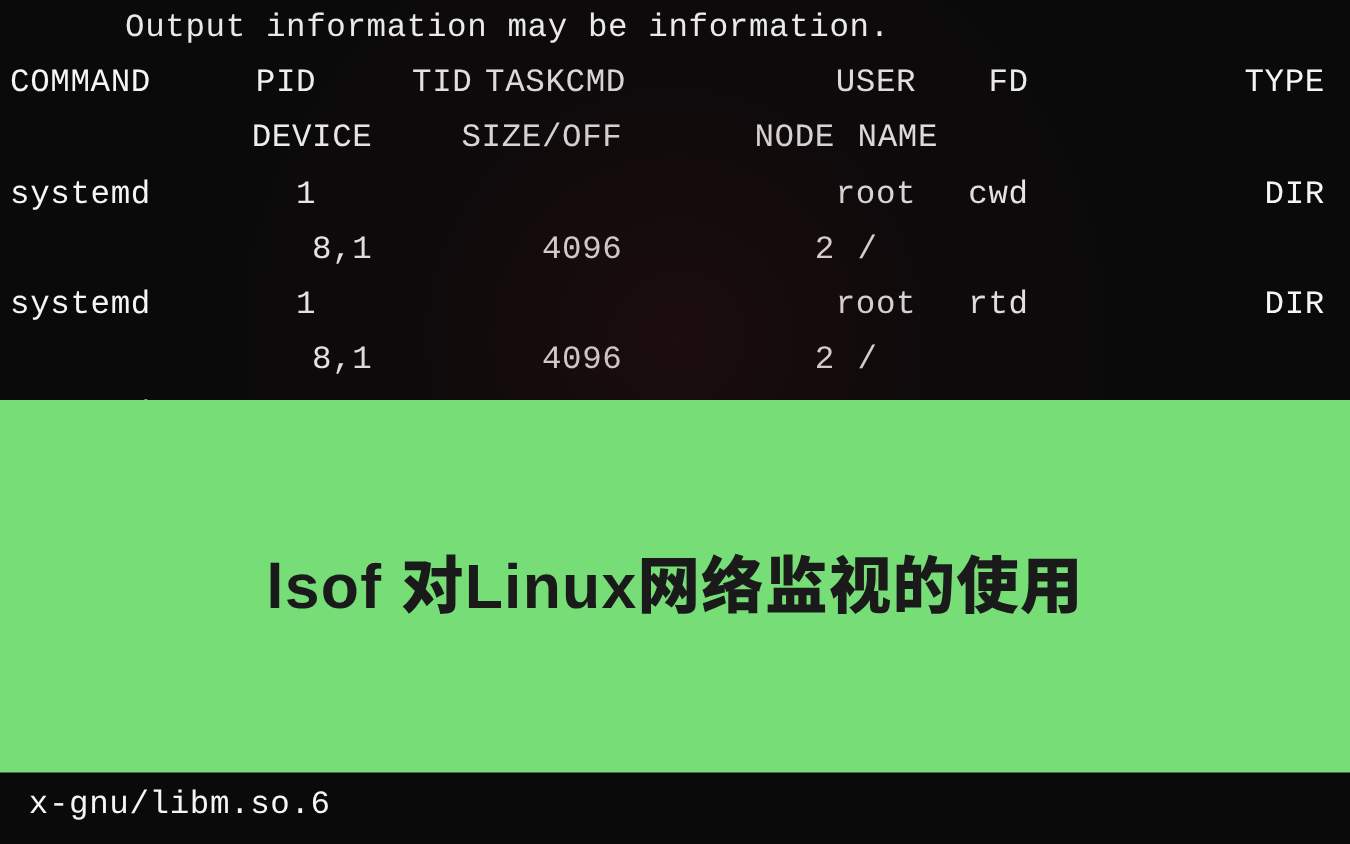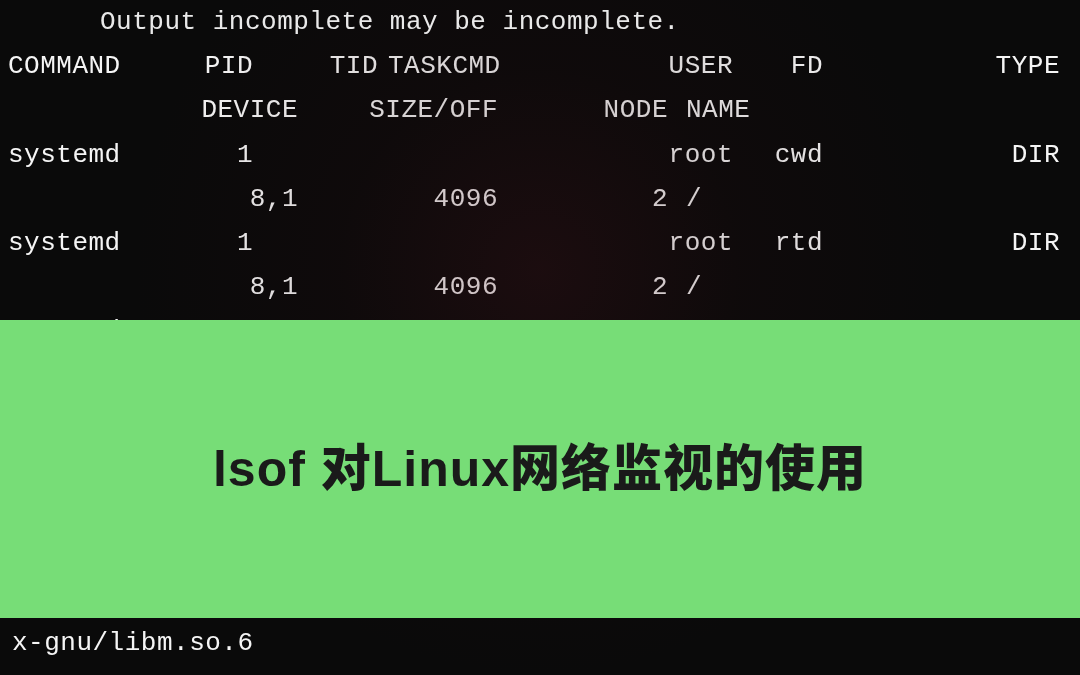--- a/index.html
+++ b/index.html
@@ -90,32 +90,32 @@
     .banner-title2 {
       font-family: Arial, sans-serif;
       font-size: 50px;
       font-weight: 800;
       color: #1a1a1a;
       letter-spacing: 1px;
     }
     .bottom-line {
       position: absolute;
       bottom: 10px;
-      left: 12px;
+      left: 23px;
       color: #f5f5f5;
       font-size: 26px;
     }
   </style>
 </head>
 <body>
 
 <div class="terminal">
   <div class="bg-pattern"></div>
 
-  <div class="warning-line">Output incomplete may be incomplete.</div>
+  <div class="warning-line">Output information may be information.</div>
 
   <div class="header-row1">
     <span class="col c-command">COMMAND</span>
     <span class="col c-pid">PID</span>
     <span class="col c-tid">TID</span>
     <span class="col c-taskcmd">TASKCMD</span>
     <span class="col c-user">USER</span>
     <span class="col c-fd">FD</span>
     <span class="col c-type">TYPE</span>
   </div>

